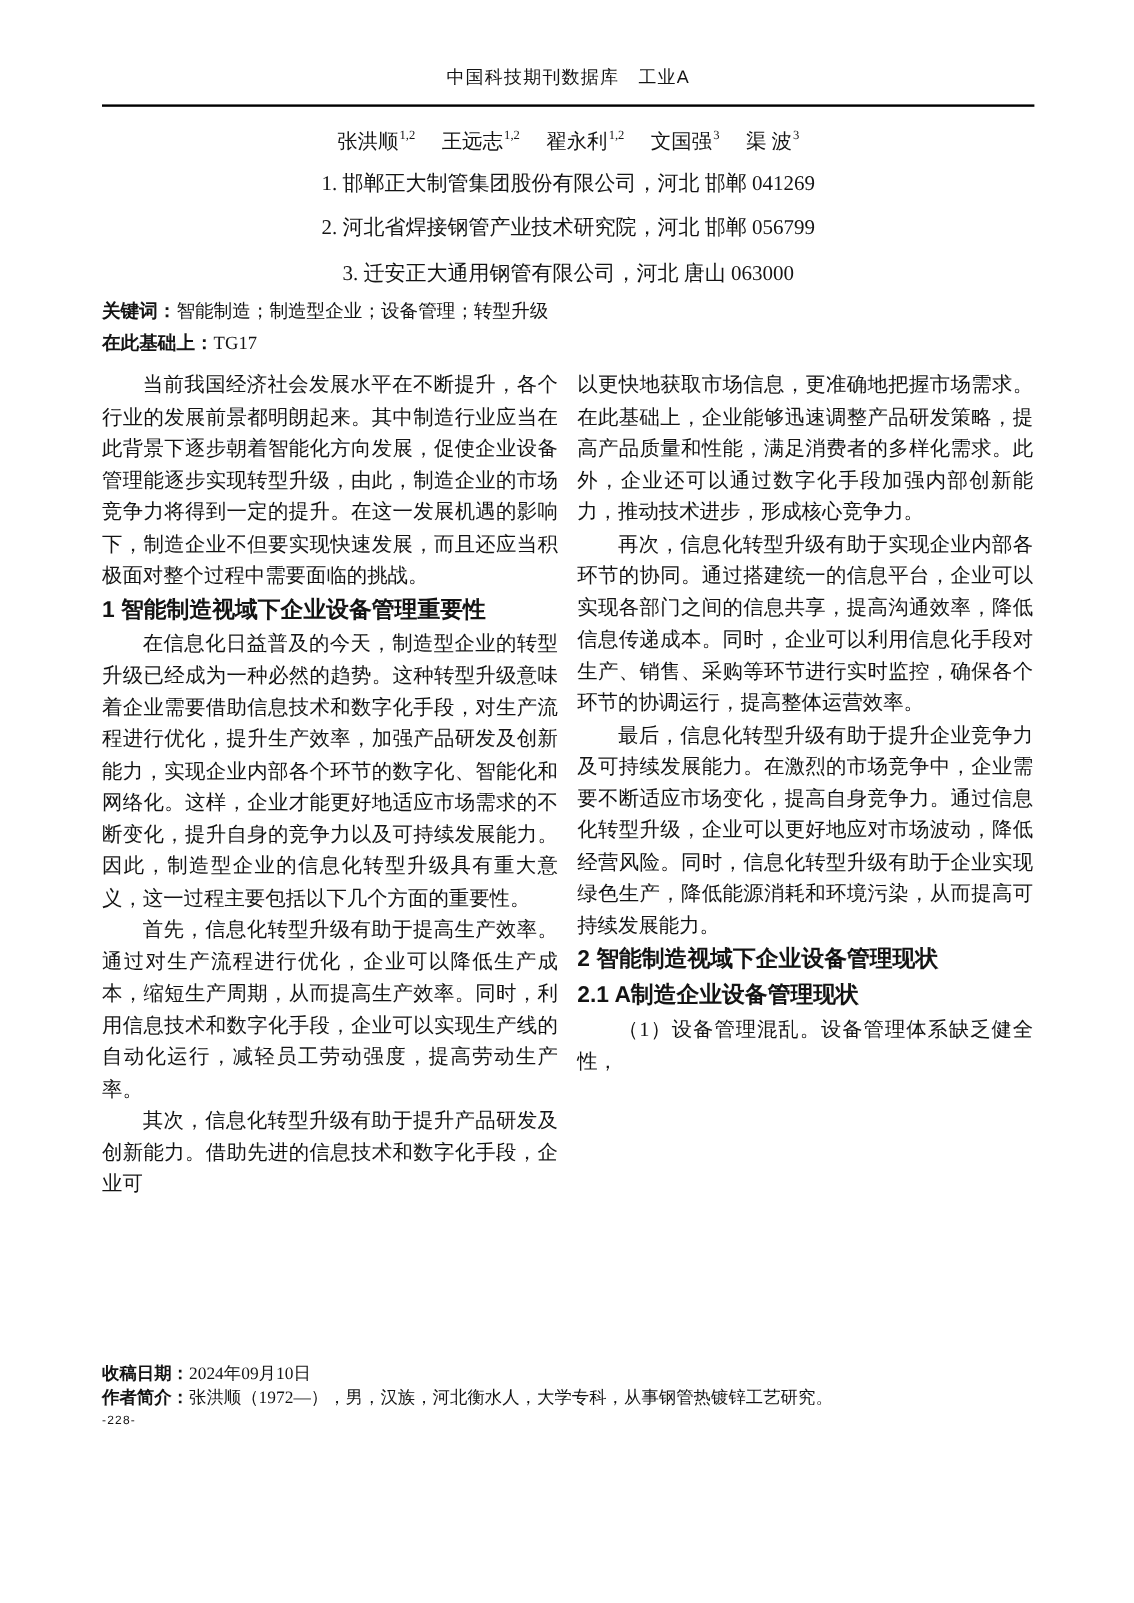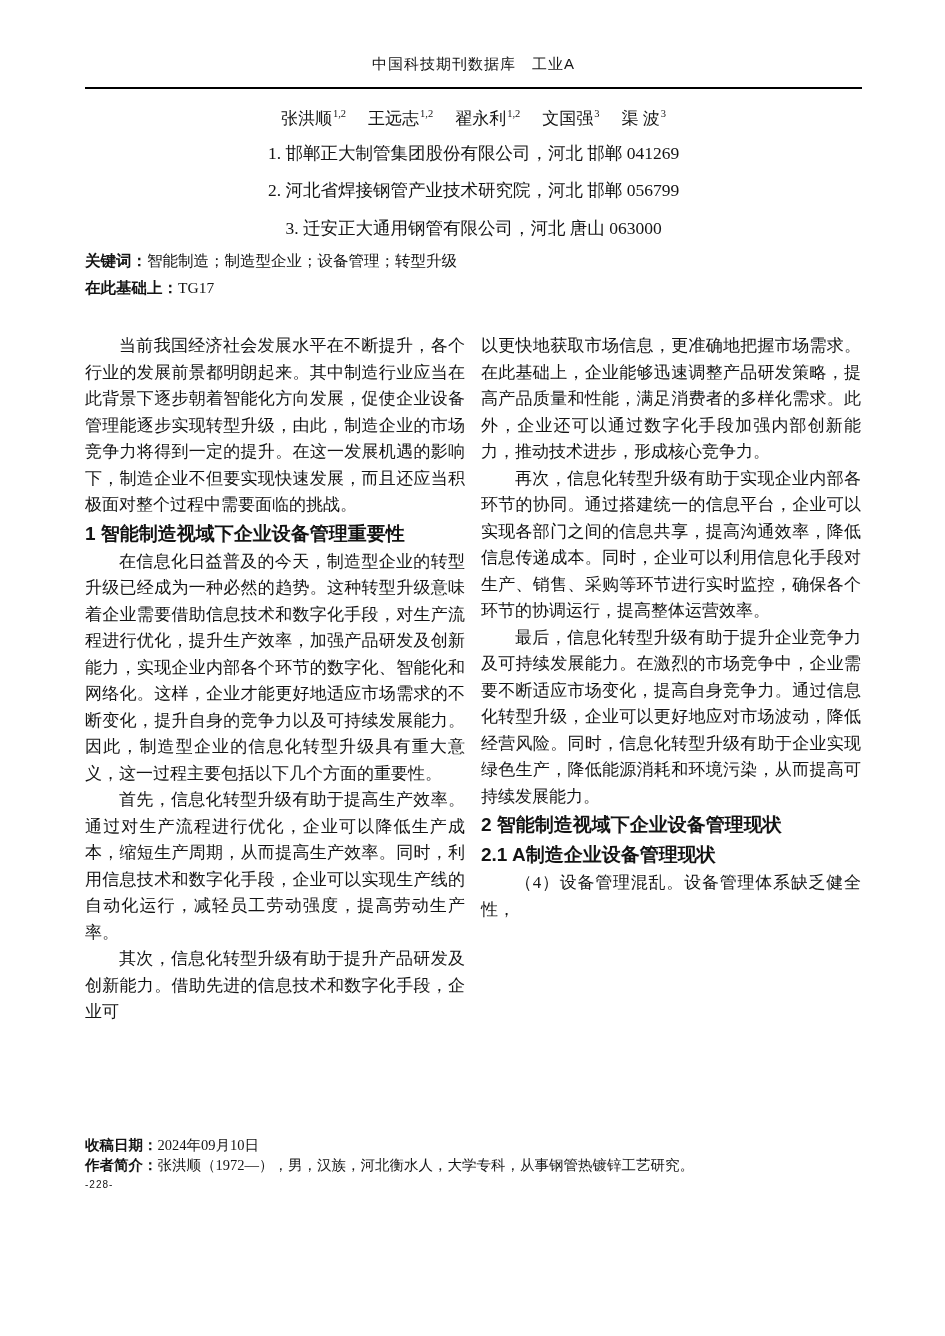--- a/index.html
+++ b/index.html
@@ -55,21 +55,21 @@
     font-family:"Liberation Sans", sans-serif;
     font-weight:bold;
   }
   .kwline {
     font-size:15.5px;
     line-height:27px;
   }
   .columns {
     display:flex;
     gap:16px;
-    margin-top:32px;
+    margin-top:8px;
   }
   .col {
     width:380px;
     text-align:justify;
     font-size:17px;
     line-height:26.5px;
   }
   .b-p  { text-indent:2em; }
   .b-pc { text-indent:0; }
   .b-h1, .b-h2 {
@@ -122,21 +122,21 @@
         <div class="b-p">在信息化日益普及的今天，制造型企业的转型升级已经成为一种必然的趋势。这种转型升级意味着企业需要借助信息技术和数字化手段，对生产流程进行优化，提升生产效率，加强产品研发及创新能力，实现企业内部各个环节的数字化、智能化和网络化。这样，企业才能更好地适应市场需求的不断变化，提升自身的竞争力以及可持续发展能力。因此，制造型企业的信息化转型升级具有重大意义，这一过程主要包括以下几个方面的重要性。</div>
         <div class="b-p">首先，信息化转型升级有助于提高生产效率。通过对生产流程进行优化，企业可以降低生产成本，缩短生产周期，从而提高生产效率。同时，利用信息技术和数字化手段，企业可以实现生产线的自动化运行，减轻员工劳动强度，提高劳动生产率。</div>
         <div class="b-p">其次，信息化转型升级有助于提升产品研发及创新能力。借助先进的信息技术和数字化手段，企业可</div>
       </div>
     <div class="col">
         <div class="b-pc">以更快地获取市场信息，更准确地把握市场需求。在此基础上，企业能够迅速调整产品研发策略，提高产品质量和性能，满足消费者的多样化需求。此外，企业还可以通过数字化手段加强内部创新能力，推动技术进步，形成核心竞争力。</div>
         <div class="b-p">再次，信息化转型升级有助于实现企业内部各环节的协同。通过搭建统一的信息平台，企业可以实现各部门之间的信息共享，提高沟通效率，降低信息传递成本。同时，企业可以利用信息化手段对生产、销售、采购等环节进行实时监控，确保各个环节的协调运行，提高整体运营效率。</div>
         <div class="b-p">最后，信息化转型升级有助于提升企业竞争力及可持续发展能力。在激烈的市场竞争中，企业需要不断适应市场变化，提高自身竞争力。通过信息化转型升级，企业可以更好地应对市场波动，降低经营风险。同时，信息化转型升级有助于企业实现绿色生产，降低能源消耗和环境污染，从而提高可持续发展能力。</div>
         <div class="b-h1">2 智能制造视域下企业设备管理现状</div>
         <div class="b-h2">2.1 A制造企业设备管理现状</div>
-        <div class="b-p">（4）设备管理混乱。设备管理体系缺乏健全性，</div>
+        <div class="b-p">（1）设备管理混乱。设备管理体系缺乏健全性，</div>
       </div>
   </div>
 
   <div class="footer">
     <div><span class="lbl">收稿日期：</span><span>2024年09月10日</span></div>
     <div><span class="lbl">作者简介：</span><span>张洪顺（1972—），男，汉族，河北衡水人，大学专科，从事钢管热镀锌工艺研究。</span></div>
     <div class="pageno">-228-</div>
   </div>
 
 </div>

